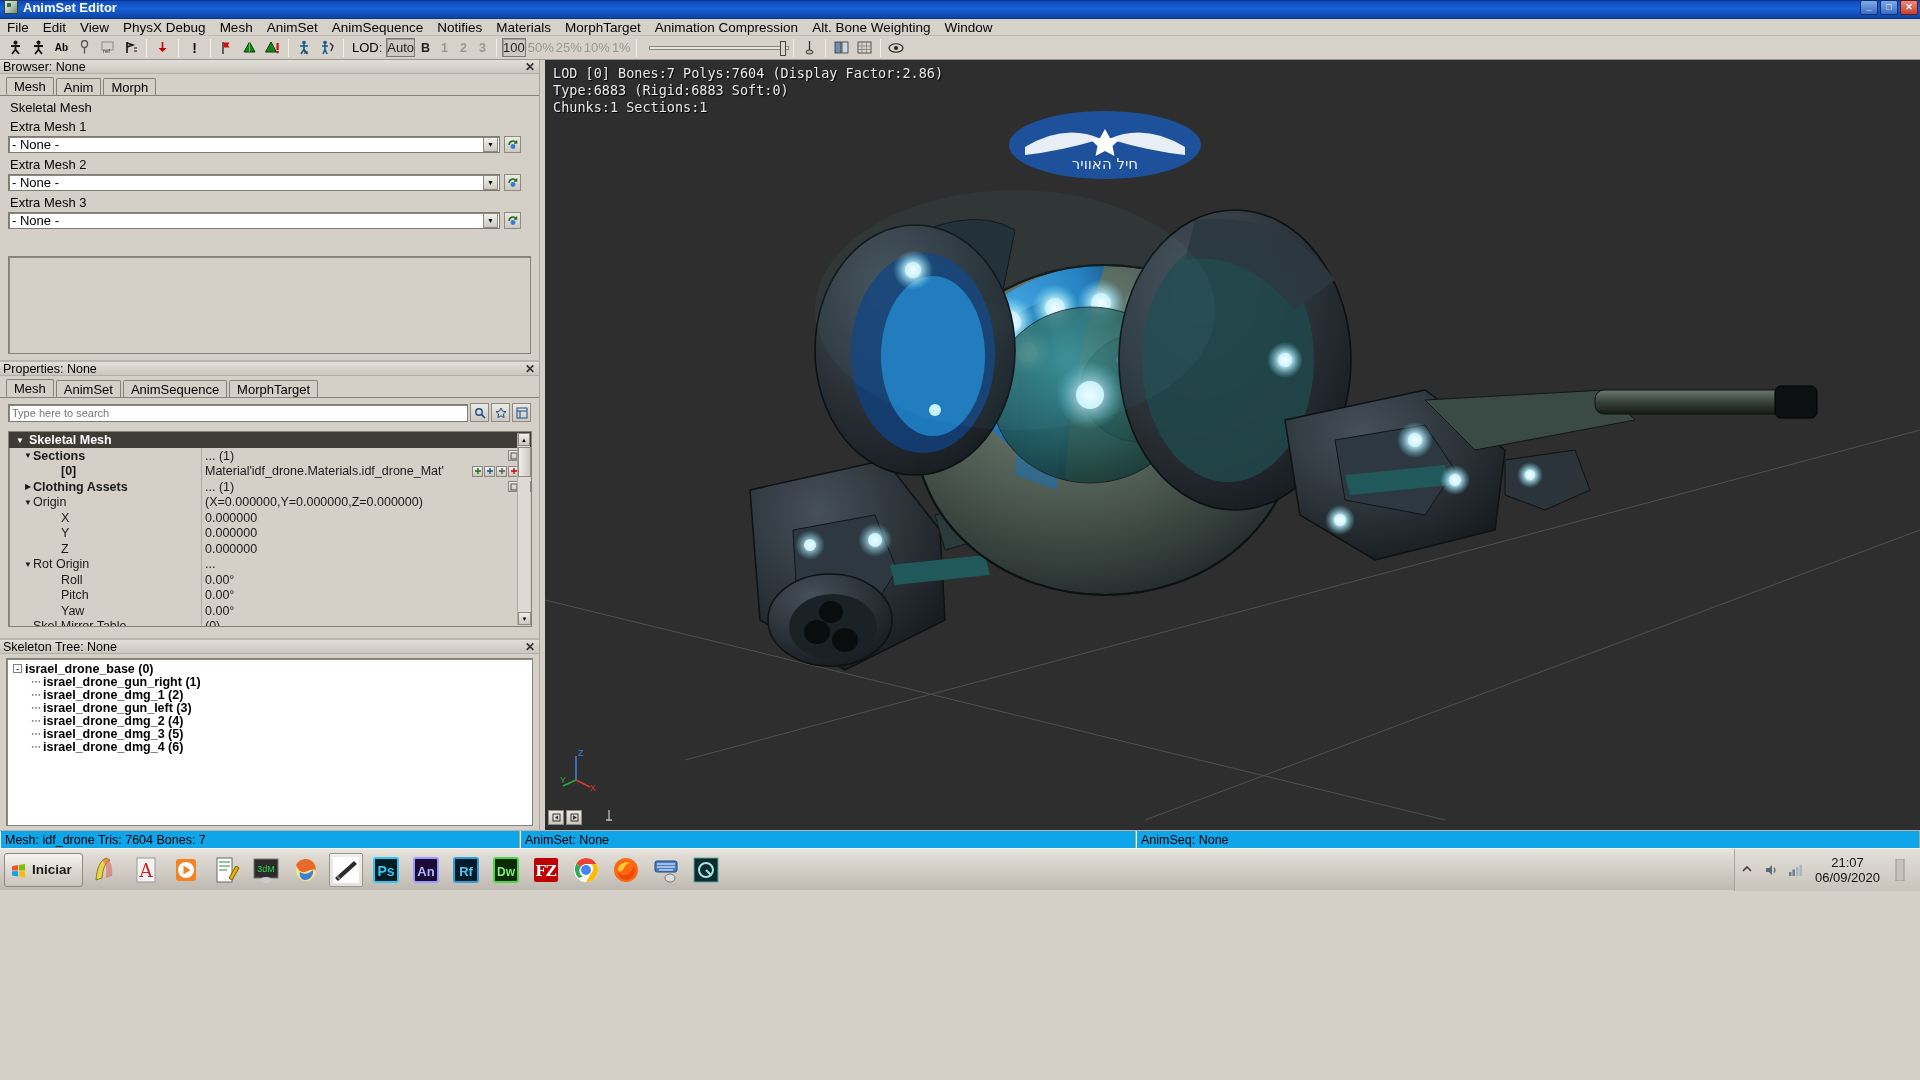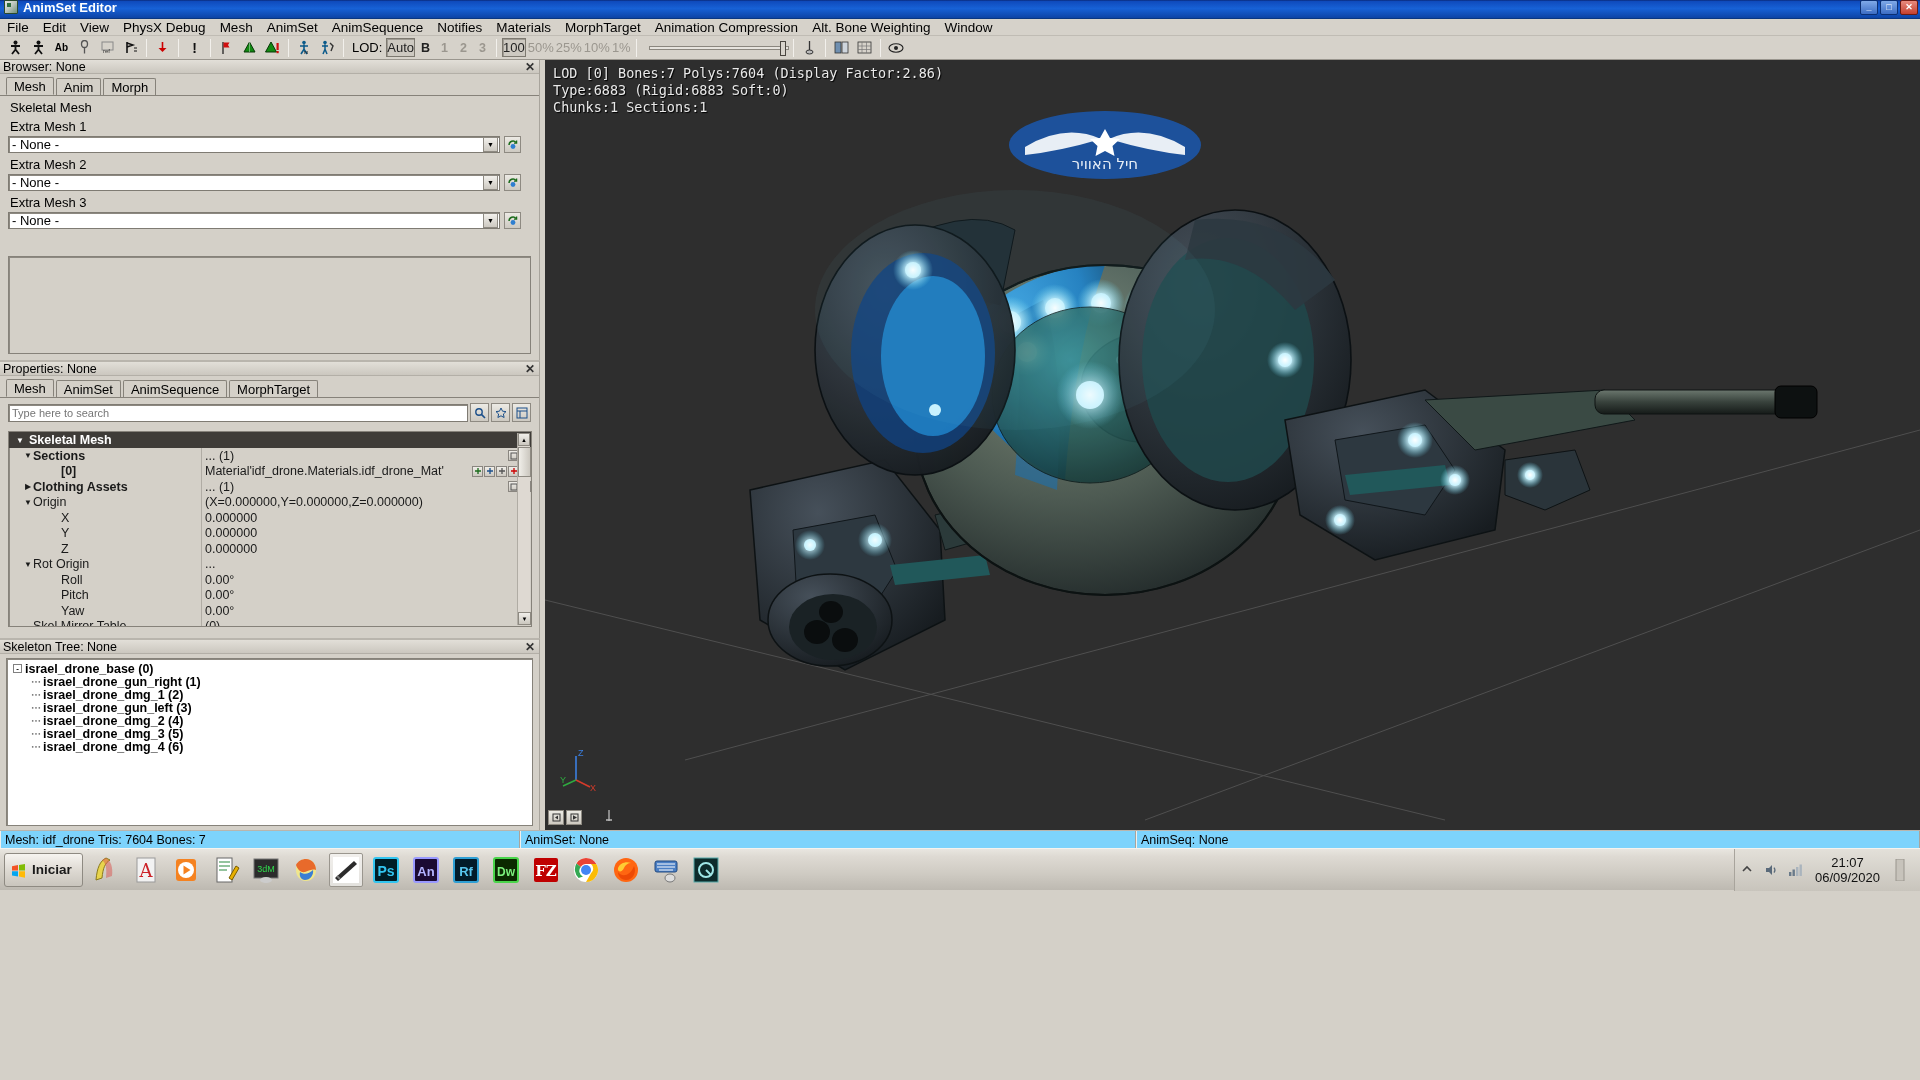--- a/index.html
+++ b/index.html
@@ -149,21 +149,21 @@
              font-family:"DejaVu Sans Mono", monospace; line-height:17px; text-shadow:1px 1px 1px #000;}
   .vp-axis{ position:absolute; left:15px; bottom:38px; width:46px; height:46px;}
   .vpctrl{ position:absolute; bottom:4px; left:3px; display:flex; align-items:center;}
   .vpbtn{ width:16px;height:15px;background:linear-gradient(to bottom,#eceae4,#cdc9c1);
           border:1px solid #8e8a82; display:flex;align-items:center;justify-content:center;
           font-size:8px; margin-right:2px;}
   .vpbtn2{ margin-left:20px;}
 
   
   .statusbar{ position:absolute; left:0; top:830px; width:1920px; height:18px;
-              background:#7dd3fc; border-top:1px solid #b9b5ad; display:flex; align-items:center;}
+              background:#0ea5e9; border-top:1px solid #b9b5ad; display:flex; align-items:center;}
   .scell{ height:18px; display:flex; align-items:center; font-size:12.5px; padding-left:4px;
           border-right:1px solid #a8a49c; border-left:1px solid #f2f0ec; white-space:nowrap;}
 
   
   .taskbar{ position:absolute; left:0; top:848px; width:1920px; height:42px;
             background:linear-gradient(to bottom,#e9e6e0 0%,#dedad3 18%,#cfcbc3 60%,#bdb9b1 100%);
             border-top:1px solid #f5f3ef; display:flex; align-items:center;}
   .startbtn{ margin-left:4px; height:34px; padding:0 10px 0 5px; display:flex; align-items:center;
              background:linear-gradient(to bottom,#f6f4f0,#dedad3 50%,#c9c5bd);
              border:1px solid #8e8a82; border-radius:3px; font-size:13.5px; font-weight:bold; color:#1a1a1a;}

